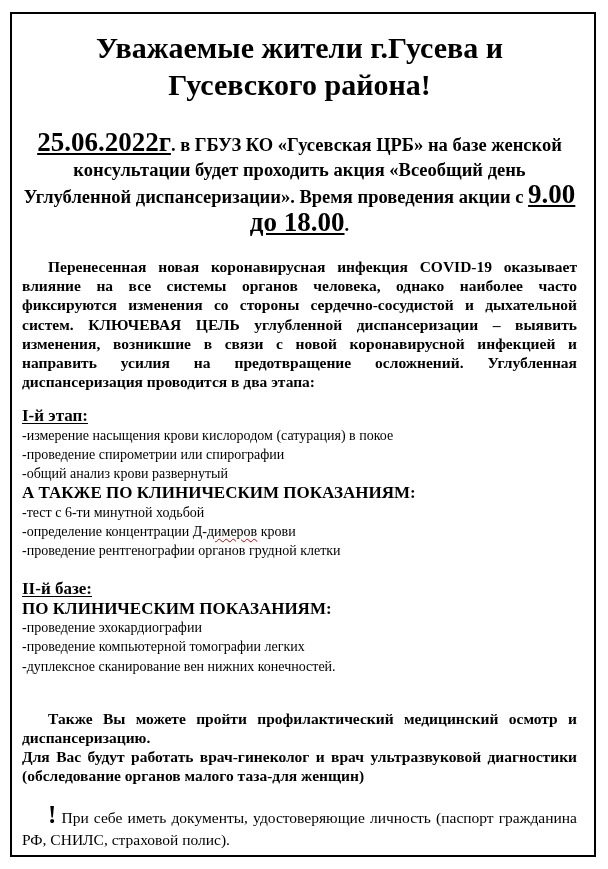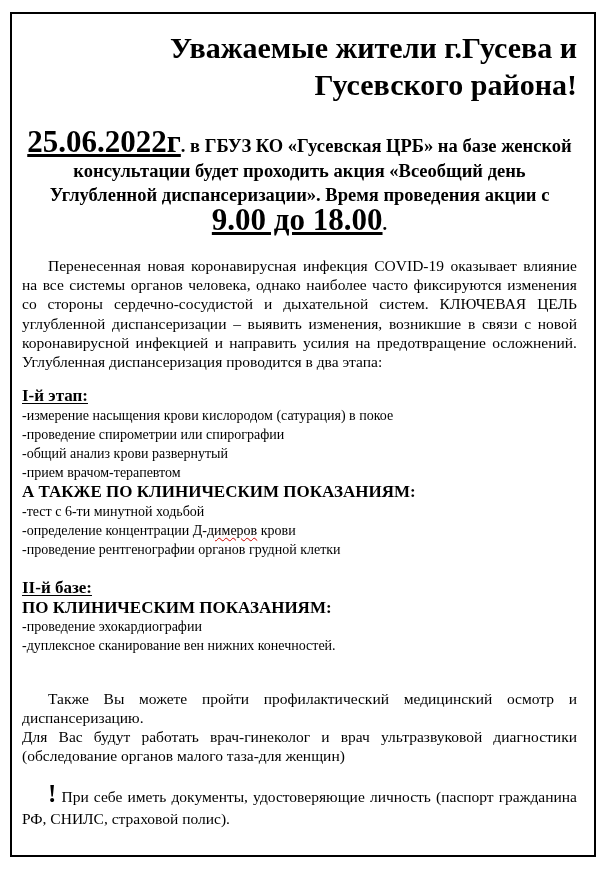--- a/index.html
+++ b/index.html
@@ -23,39 +23,40 @@
     width: 586px;
     height: 845px;
     border: 2px solid #000000;
     box-sizing: border-box;
     padding: 14px 17px 0 10px;
     background: #ffffff;
   }
   .title {
     font-size: 30px;
     font-weight: bold;
-    text-align: right;
+    text-align: center;
     line-height: 37px;
     margin-top: 1px;
   }
   .date-para {
     margin-top: 27px;
     text-align: center;
     font-weight: bold;
     font-size: 18.5px;
     line-height: 24.5px;
   }
   .big-underline {
-    font-size: 31px;
+    font-size: 27px;
     text-decoration: underline;
     text-underline-offset: 2px;
   }
   .body-text {
     font-size: 15.5px;
     line-height: 19.2px;
+    font-weight: bold;
   }
   .intro {
     margin-top: 20px;
     text-align: justify;
     text-indent: 26px;
   }
   .stage1 { margin-top: 15px; }
   .stage2 { margin-top: 19px; }
   .section-heading {
     font-size: 17px;
@@ -105,31 +106,31 @@
 
   <div class="date-para"><span class="big-underline">25.06.2022г</span><span>. в ГБУЗ КО «Гусевская ЦРБ» на базе женской консультации будет проходить акция «Всеобщий день Углубленной диспансеризации». Время проведения акции с </span><span class="big-underline">9.00 до 18.00</span><span>.</span></div>
 
   <div class="body-text intro">Перенесенная новая коронавирусная инфекция COVID-19 оказывает влияние на все системы органов человека, однако наиболее часто фиксируются изменения со стороны сердечно-сосудистой и дыхательной систем. КЛЮЧЕВАЯ ЦЕЛЬ углубленной диспансеризации – выявить изменения, возникшие в связи с новой коронавирусной инфекцией и направить усилия на предотвращение осложнений. Углубленная диспансеризация проводится в два этапа:</div>
 
   <div class="stage1">
     <div class="section-heading u">I-й этап:</div>
     <div class="item">-измерение насыщения крови кислородом (сатурация) в покое</div>
     <div class="item">-проведение спирометрии или спирографии</div>
     <div class="item">-общий анализ крови развернутый</div>
-    <div class="item">-прием врачом-терапевтом</div>
     <div class="section-heading">А ТАКЖЕ ПО КЛИНИЧЕСКИМ ПОКАЗАНИЯМ:</div>
     <div class="item">-тест с 6-ти минутной ходьбой</div>
     <div class="item"><span>-определение концентрации Д-</span><span class="spell-error">димеров</span><span> крови</span></div>
     <div class="item">-проведение рентгенографии органов грудной клетки</div>
   </div>
 
   <div class="stage2">
     <div class="section-heading u">II-й базе:</div>
     <div class="section-heading">ПО КЛИНИЧЕСКИМ ПОКАЗАНИЯМ:</div>
     <div class="item">-проведение эхокардиографии</div>
+    <div class="item">-проведение компьютерной томографии легких</div>
     <div class="item">-дуплексное сканирование вен нижних конечностей.</div>
   </div>
 
   <div class="outro">
     <div class="body-text para indent">Также Вы можете пройти профилактический медицинский осмотр и диспансеризацию.</div>
     <div class="body-text para">Для Вас будут работать врач-гинеколог и врач ультразвуковой диагностики (обследование органов малого таза-для женщин)</div>
   </div>
 
   <div class="note"><span class="bang">!</span><span> При себе иметь документы, удостоверяющие личность (паспорт гражданина РФ, СНИЛС, страховой полис).</span></div>
 

